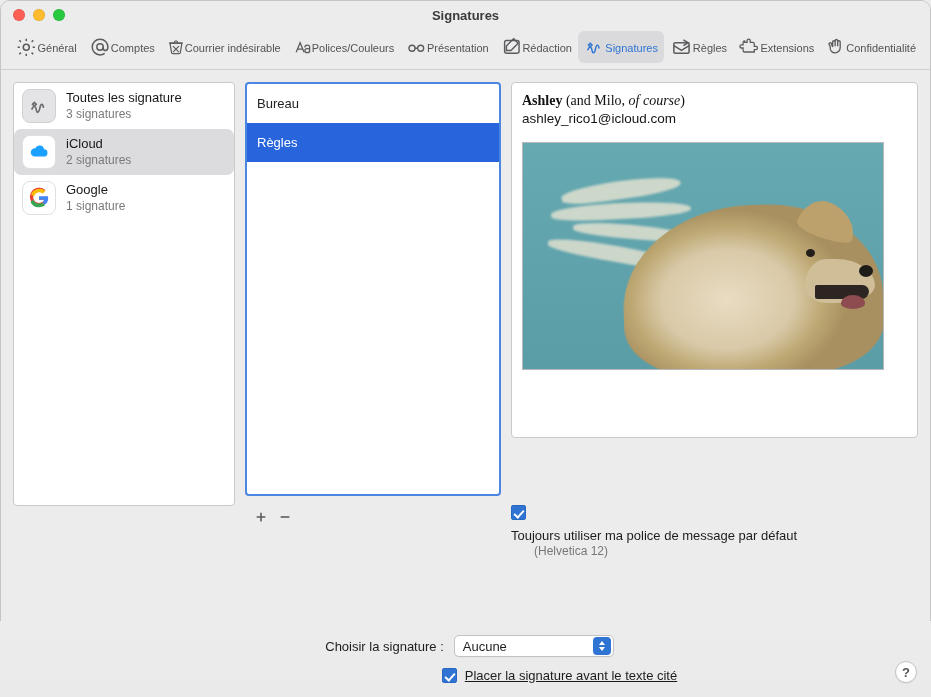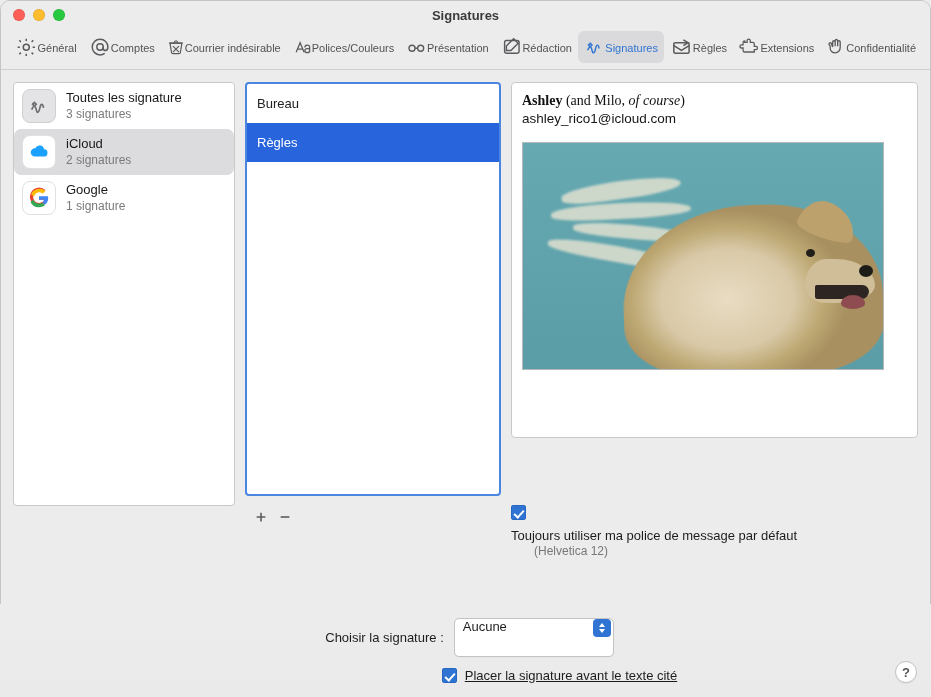--- a/index.html
+++ b/index.html
@@ -256,25 +256,25 @@
     position: absolute;
     left: 0; right: 0; bottom: 0;
     padding: 14px 12px 14px 20px;
     background: linear-gradient(180deg, #ececed 0%, #eaeaeb 100%);
   }
   .row1 {
     display: flex; align-items: center; justify-content: center; gap: 10px;
   }
   .lbl { font-size: 13px; color: #1d1d1f; }
   .select {
-    display: inline-flex; 
+    display: inline-flex; align-items: center;
     background: #fff;
     border: 1px solid #c3c3c6;
     border-radius: 5px;
-    height: 39px;
+    height: 22px;
     padding: 0 2px 0 8px;
     min-width: 160px;
     box-shadow: 0 0.5px 0 rgba(0,0,0,0.05);
     position: relative;
   }
   .select-text { flex:1; font-size:13px; color:#1d1d1f; }
   .select-stepper {
     width: 18px; height: 18px; border-radius: 4px;
     background: #2f74d2;
     display:flex; flex-direction:column; align-items:center; justify-content:center;

